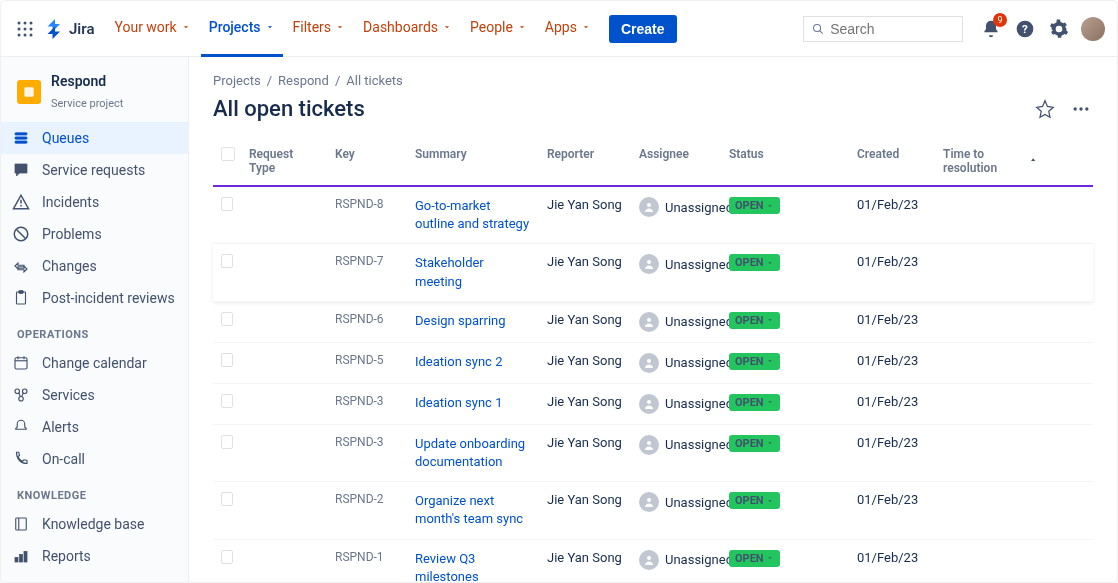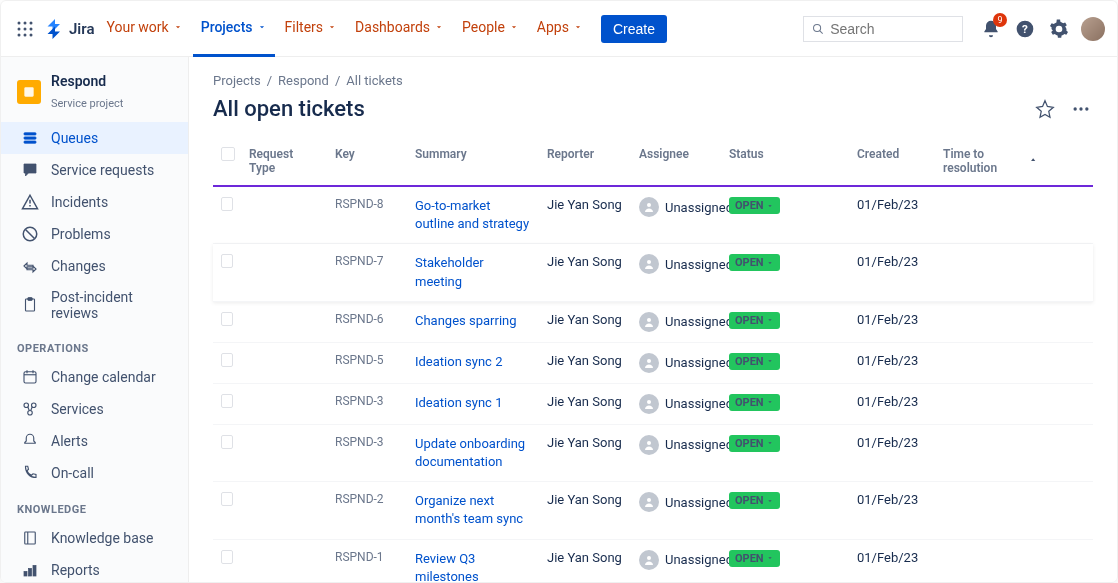--- a/index.html
+++ b/index.html
@@ -2,45 +2,45 @@
 <html><head>
   <meta charset="utf-8">
   <style>
     * { margin: 0; padding: 0; box-sizing: border-box; }
     body { font-family: -apple-system, BlinkMacSystemFont, "Segoe UI", Roboto, sans-serif; background: #fff; color: #172B4D; font-size: 14px; }
     .app { width: 1118px; height: 583px; display: flex; flex-direction: column; border: 1px solid #f0f0f0; border-radius: 6px; overflow: hidden; box-shadow: 0 4px 20px rgba(0,0,0,0.08);}
     
     
     .topnav { height: 56px; display: flex; align-items: center; padding: 0 12px; border-bottom: 1px solid #eee; gap: 4px; }
     .app-switcher { width: 24px; height: 24px; display: flex; align-items: center; justify-content: center; cursor: pointer; }
-    .logo { display: flex; align-items: center; gap: 4px; margin: 0 0 0 4px; }
+    .logo { display: flex; align-items: center; gap: 4px; margin: 0 8px 0 4px; }
     .logo-text { font-weight: 600; font-size: 15px; color: #253858; }
     .nav-items { display: flex; align-items: center; gap: 2px; }
     .nav-item { padding: 6px 8px; display: flex; align-items: center; gap: 4px; cursor: pointer; color: #c2410c; font-size: 14px; border-bottom: 3px solid transparent; height: 56px; box-sizing: border-box;}
     .nav-item.active { color: #0052CC; border-bottom-color: #0052CC; font-weight: 500; }
     .chevron { width: 10px; height: 10px; }
-    .create-btn { background: #0052CC; color: #fff; border: none; padding: 6px 12px; border-radius: 3px; font-size: 14px; font-weight: 400; cursor: pointer; margin-left: 6px; text-align: right;}
+    .create-btn { background: #0052CC; color: #fff; border: none; padding: 6px 12px; border-radius: 3px; font-size: 14px; font-weight: 700; cursor: pointer; margin-left: 6px; text-align: right;}
     .spacer { flex: 1; }
     .search-box { display: flex; align-items: center; gap: 6px; border: 1px solid #DFE1E6; border-radius: 0; padding: 4px 8px; width: 160px; }
     .search-box input { border: none; outline: none; font-size: 14px; width: 100%; }
     .top-icons { display: flex; align-items: center; gap: 10px; margin-left: 12px; }
     .top-icon { width: 24px; height: 24px; display: flex; align-items: center; justify-content: center; cursor: pointer; color: #42526E; position: relative;}
     .badge { position: absolute; top: -4px; right: -4px; background: #DE350B; color: #fff; font-size: 9px; border-radius: 8px; padding: 0 4px; min-width: 14px; height: 14px; display: flex; align-items: center; justify-content: center;}
     .avatar { width: 24px; height: 24px; border-radius: 50%; background: linear-gradient(135deg,#b8a090,#8a7060); }
     
     
     .body { flex: 1; display: flex; overflow: hidden;}
     
     
     .sidebar { width: 188px; border-right: 1px solid #eee; padding: 16px 0; overflow-y: auto; background: #FAFBFC;}
     .project-header { display: flex; align-items: center; gap: 10px; padding: 0 16px 12px 16px; }
     .project-icon { width: 24px; height: 24px; background: #FFAB00; border-radius: 3px; display: flex; align-items: center; justify-content: center;}
     .project-name { font-weight: 600; font-size: 14px; color: #172B4D;}
     .project-type { font-size: 11px; color: #6B778C; margin-top: 8px; }
-    .side-item { display: flex; align-items: center; gap: 12px; padding: 7px 20px; cursor: pointer; color: #42526E; font-size: 14px;}
+    .side-item { display: flex; align-items: center; gap: 12px; padding: 7px 11px; cursor: pointer; color: #42526E; font-size: 14px;}
     .side-item.active { background: #E9F2FF; color: #0052CC; }
     .side-item .icon { width: 18px; height: 18px; display: flex; align-items: center; justify-content: center;}
     .side-section { font-size: 11px; font-weight: 700; color: #6B778C; padding: 14px 16px 6px 16px; letter-spacing: 0.5px;}
     
     
     .main { flex: 1; padding: 16px 24px; overflow-y: auto;}
     .breadcrumb { display: flex; align-items: center; gap: 6px; color: #6B778C; font-size: 13px; margin-bottom: 8px;}
     .breadcrumb-sep { color: #6B778C; }
     .page-header { display: flex; align-items: center; justify-content: space-between; margin-bottom: 16px;}
     .page-title { font-size: 22px; font-weight: 500; color: #172B4D;}
@@ -420,21 +420,21 @@
   </div>
             <div class="trow">
     <div class="td col-check">
                 <div class="checkbox"></div>
               </div>
     <div class="td col-type"></div>
     <div class="td col-key">
                 <span class="key-text">RSPND-6</span>
               </div>
     <div class="td col-summary">
-                <span class="summary-link">Changes sparring</span>
+                <span class="summary-link">Design sparring</span>
               </div>
     <div class="td col-reporter">Jie Yan Song</div>
     <div class="td col-assignee">
                 <div class="assignee-cell">
                   <div class="assignee-avatar">
                     <svg width="12" height="12" viewBox="0 0 24 24">
                       <circle cx="12" cy="8" r="4" fill="#fff"></circle>
                       <path d="M4 22c0-4 4-7 8-7s8 3 8 7" fill="#fff"></path>
                     </svg>
                   </div>

